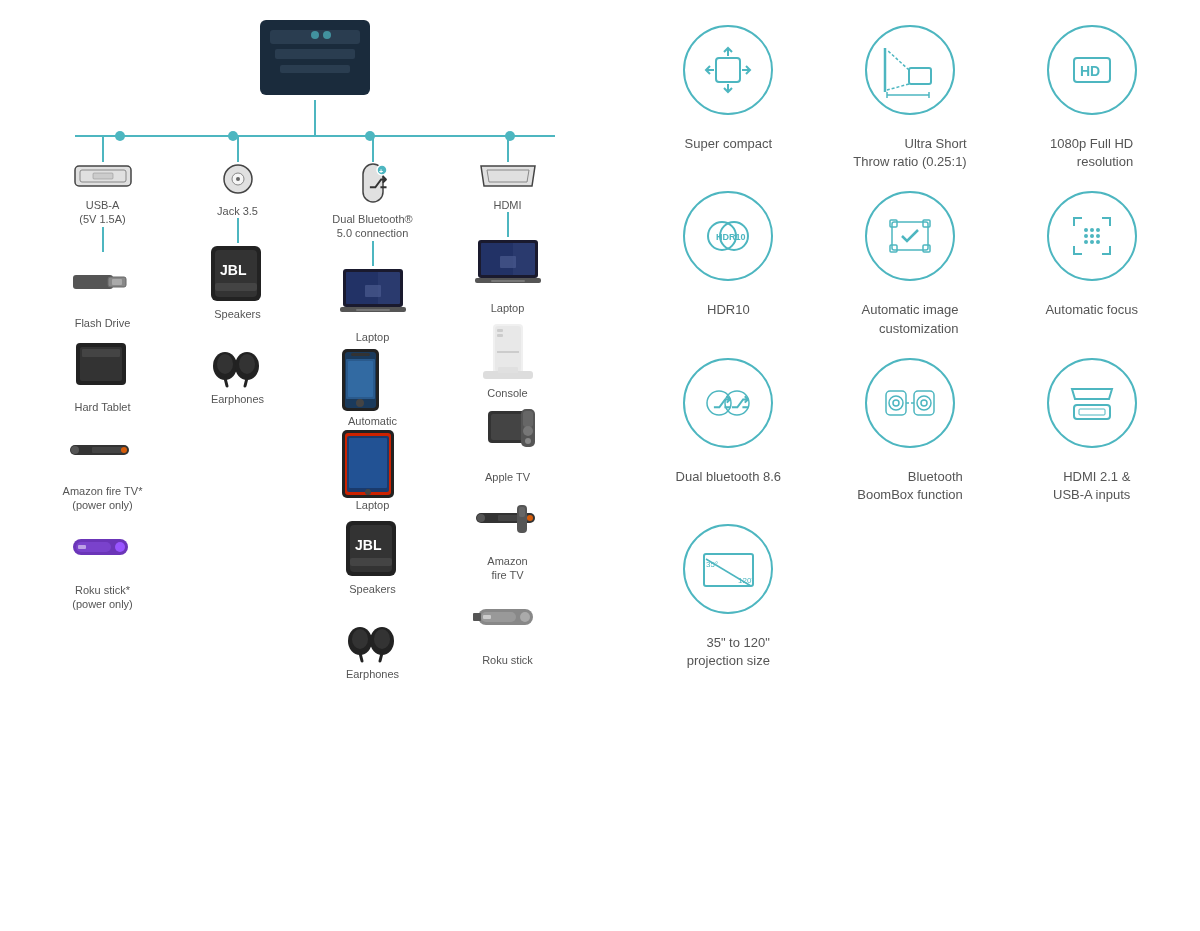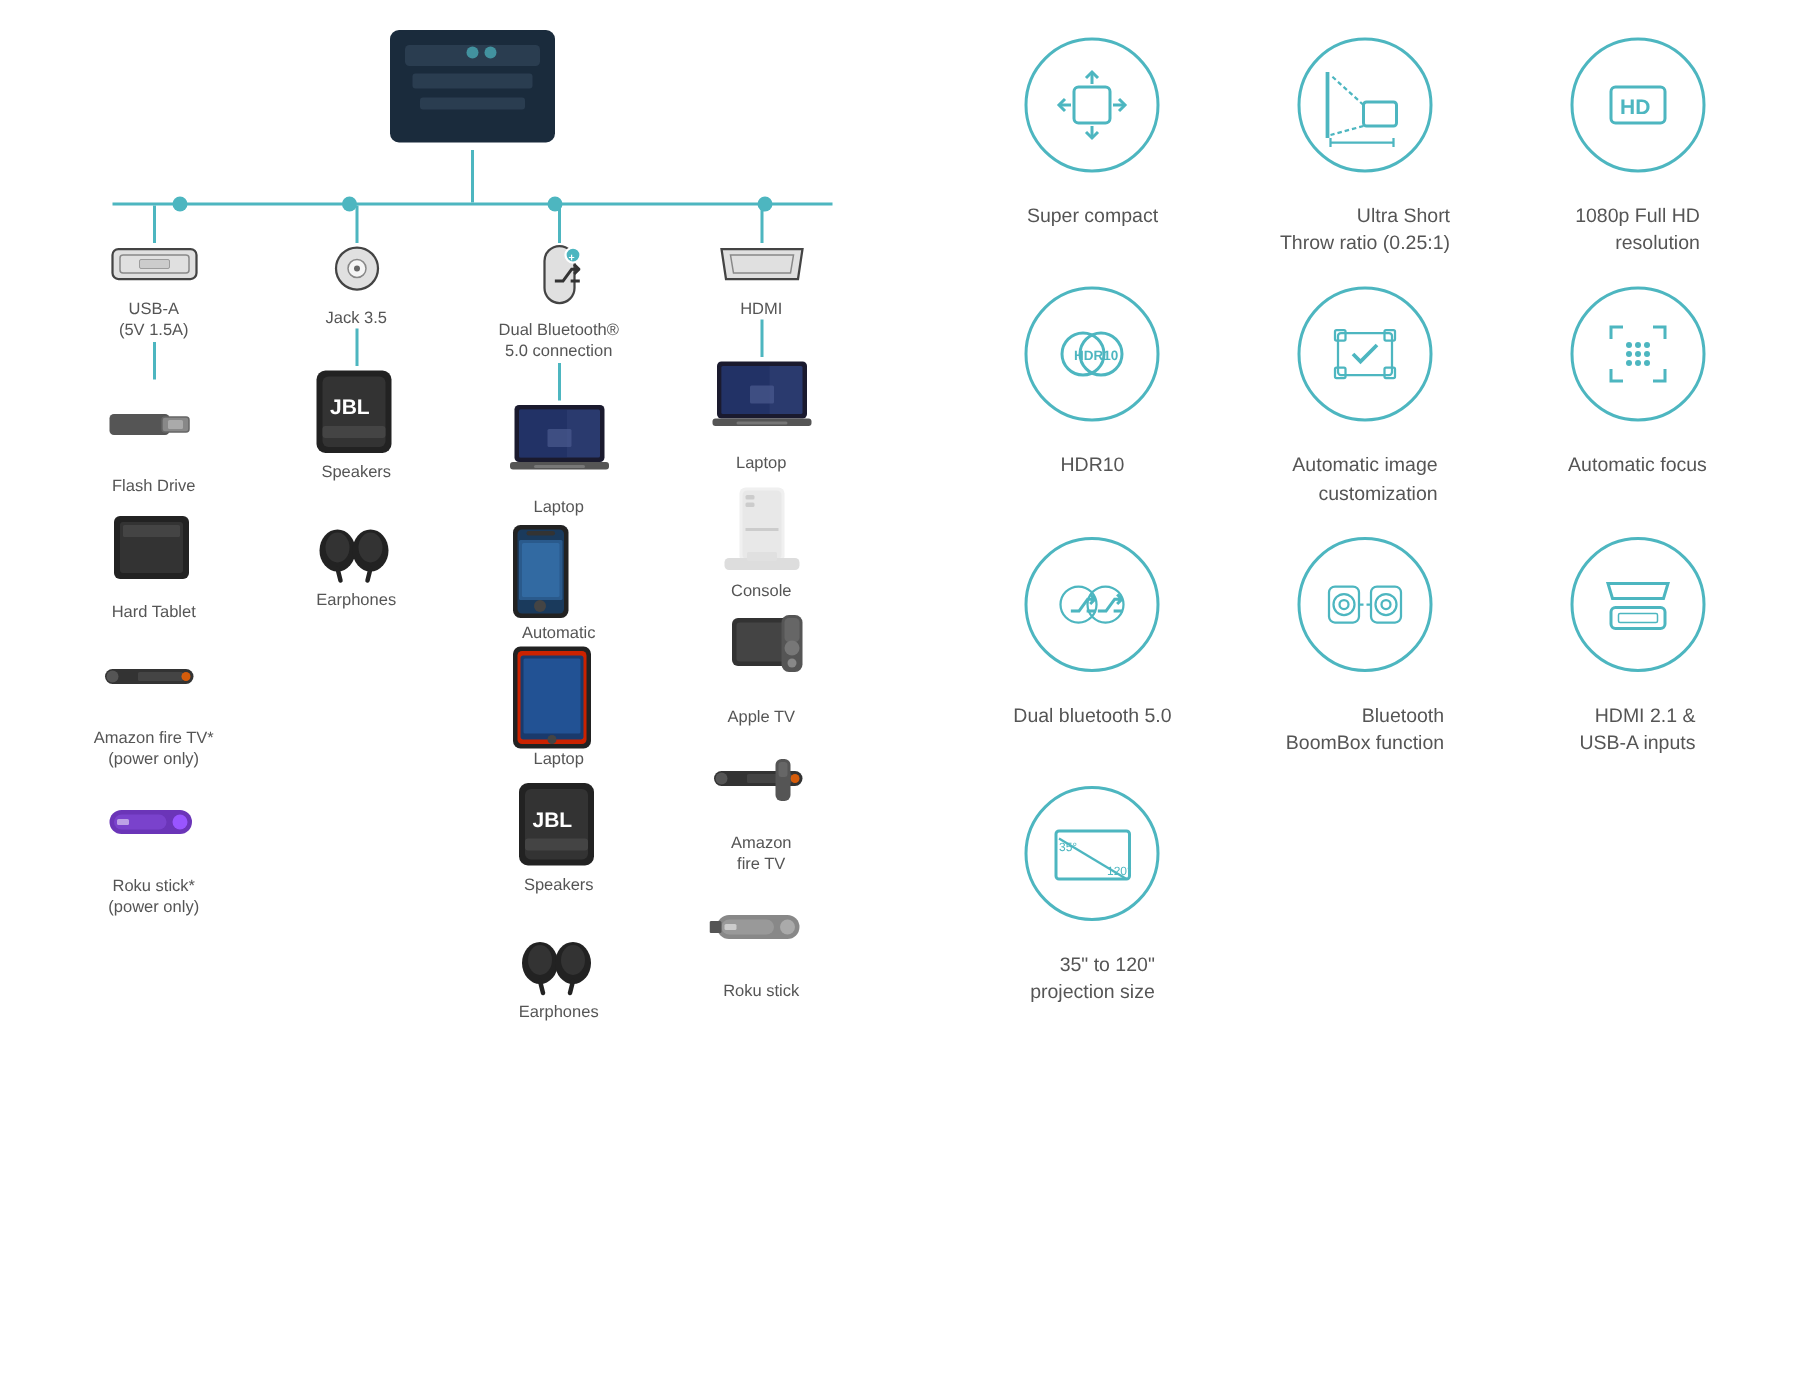--- a/index.html
+++ b/index.html
@@ -555,21 +555,21 @@
         <div class="feature-circle">
           <svg width="60" height="60" viewBox="0 0 60 60">
 
             <circle cx="21" cy="30" r="12" fill="none" stroke="#4db6c0" stroke-width="1.5"></circle>
             <text x="15" y="35" font-family="Arial" font-size="16" fill="#4db6c0" font-weight="bold">⎇</text>
 
             <circle cx="39" cy="30" r="12" fill="none" stroke="#4db6c0" stroke-width="1.5"></circle>
             <text x="33" y="35" font-family="Arial" font-size="16" fill="#4db6c0" font-weight="bold">⎇</text>
           </svg>
         </div>
-        <div class="feature-label">Dual bluetooth 5.0</div>
+        <div class="feature-label">Dual bluetooth 8.6</div>
       </div>
 
       <div class="feature-item">
         <div class="feature-circle">
           <svg width="60" height="60" viewBox="0 0 60 60">
 
             <rect x="6" y="18" width="20" height="24" rx="4" fill="none" stroke="#4db6c0" stroke-width="1.5"></rect>
             <circle cx="16" cy="30" r="7" fill="none" stroke="#4db6c0" stroke-width="1.5"></circle>
             <circle cx="16" cy="30" r="3" fill="none" stroke="#4db6c0" stroke-width="1.5"></circle>
             <rect x="34" y="18" width="20" height="24" rx="4" fill="none" stroke="#4db6c0" stroke-width="1.5"></rect>

